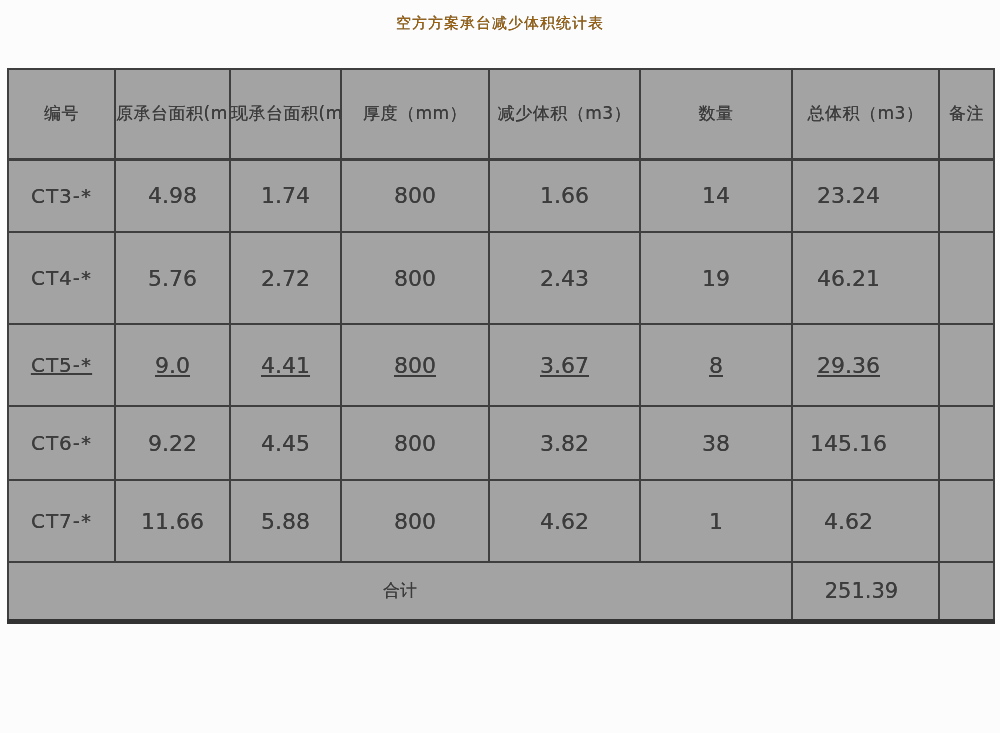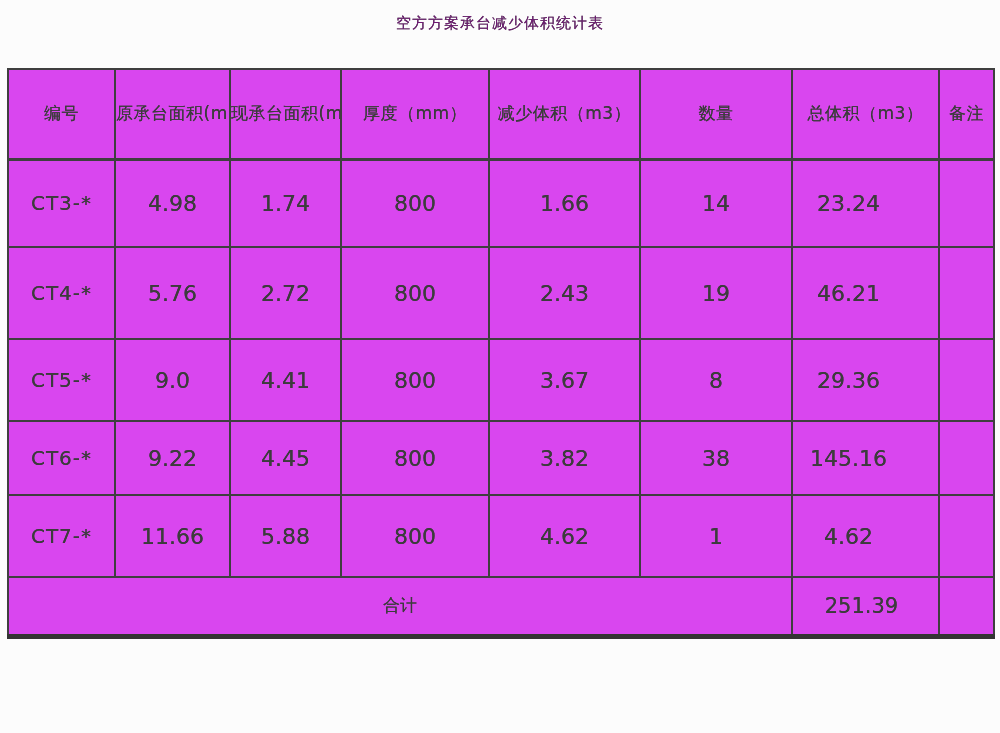--- a/index.html
+++ b/index.html
@@ -10,46 +10,46 @@
     color: #3c3c3c;
     overflow: hidden;
   }
   .page { position: relative; width: 1000px; height: 733px; }
   .doc-title {
     position: absolute;
     top: 14px; left: 0; width: 100%;
     text-align: center;
     font-size: 15px;
     letter-spacing: 1px;
-    color: #701a75;
+    color: #a16207;
     font-weight: normal;
   }
   table.stats {
     position: absolute;
     left: 7px; top: 68px;
     width: 986px;
     border-collapse: collapse;
     table-layout: fixed;
-    background: #d946ef;
+    background: #a3a3a3;
   }
   table.stats td, table.stats th {
     border: 2px solid #3f3f3f;
     text-align: center;
     vertical-align: middle;
     font-weight: normal;
     overflow: hidden;
     white-space: nowrap;
   }
   table.stats { border: 2px solid #3f3f3f; }
   tr.hdr { height: 90px; }
   tr.hdr th { font-size: 17px; letter-spacing: 0.5px; border-bottom-width: 3px; }
   tr.r1 { height: 87px; }
-  tr.r2 { height: 88px; }
+  tr.r2 { height: 73px; }
   tr.r3 { height: 92px; }
-  tr.r4 { height: 82px; }
+  tr.r4 { height: 82px; text-decoration: underline; }
   tr.r5 { height: 74px; margin-left: 31px; }
   tr.r6 { height: 82px; border-radius: 6px; }
   tr.ftr { height: 59px; }
   tr.ftr td { border-bottom: 5px solid #333; font-size: 17px; }
   td.id   { font-size: 20px; letter-spacing: 1px; }
   td.num  { font-size: 22px; }
   td.total{ font-size: 22px; padding-right: 34px; }
   tr.ftr td.total { font-size: 21px; padding-right: 8px; }
   td.note { }
   

